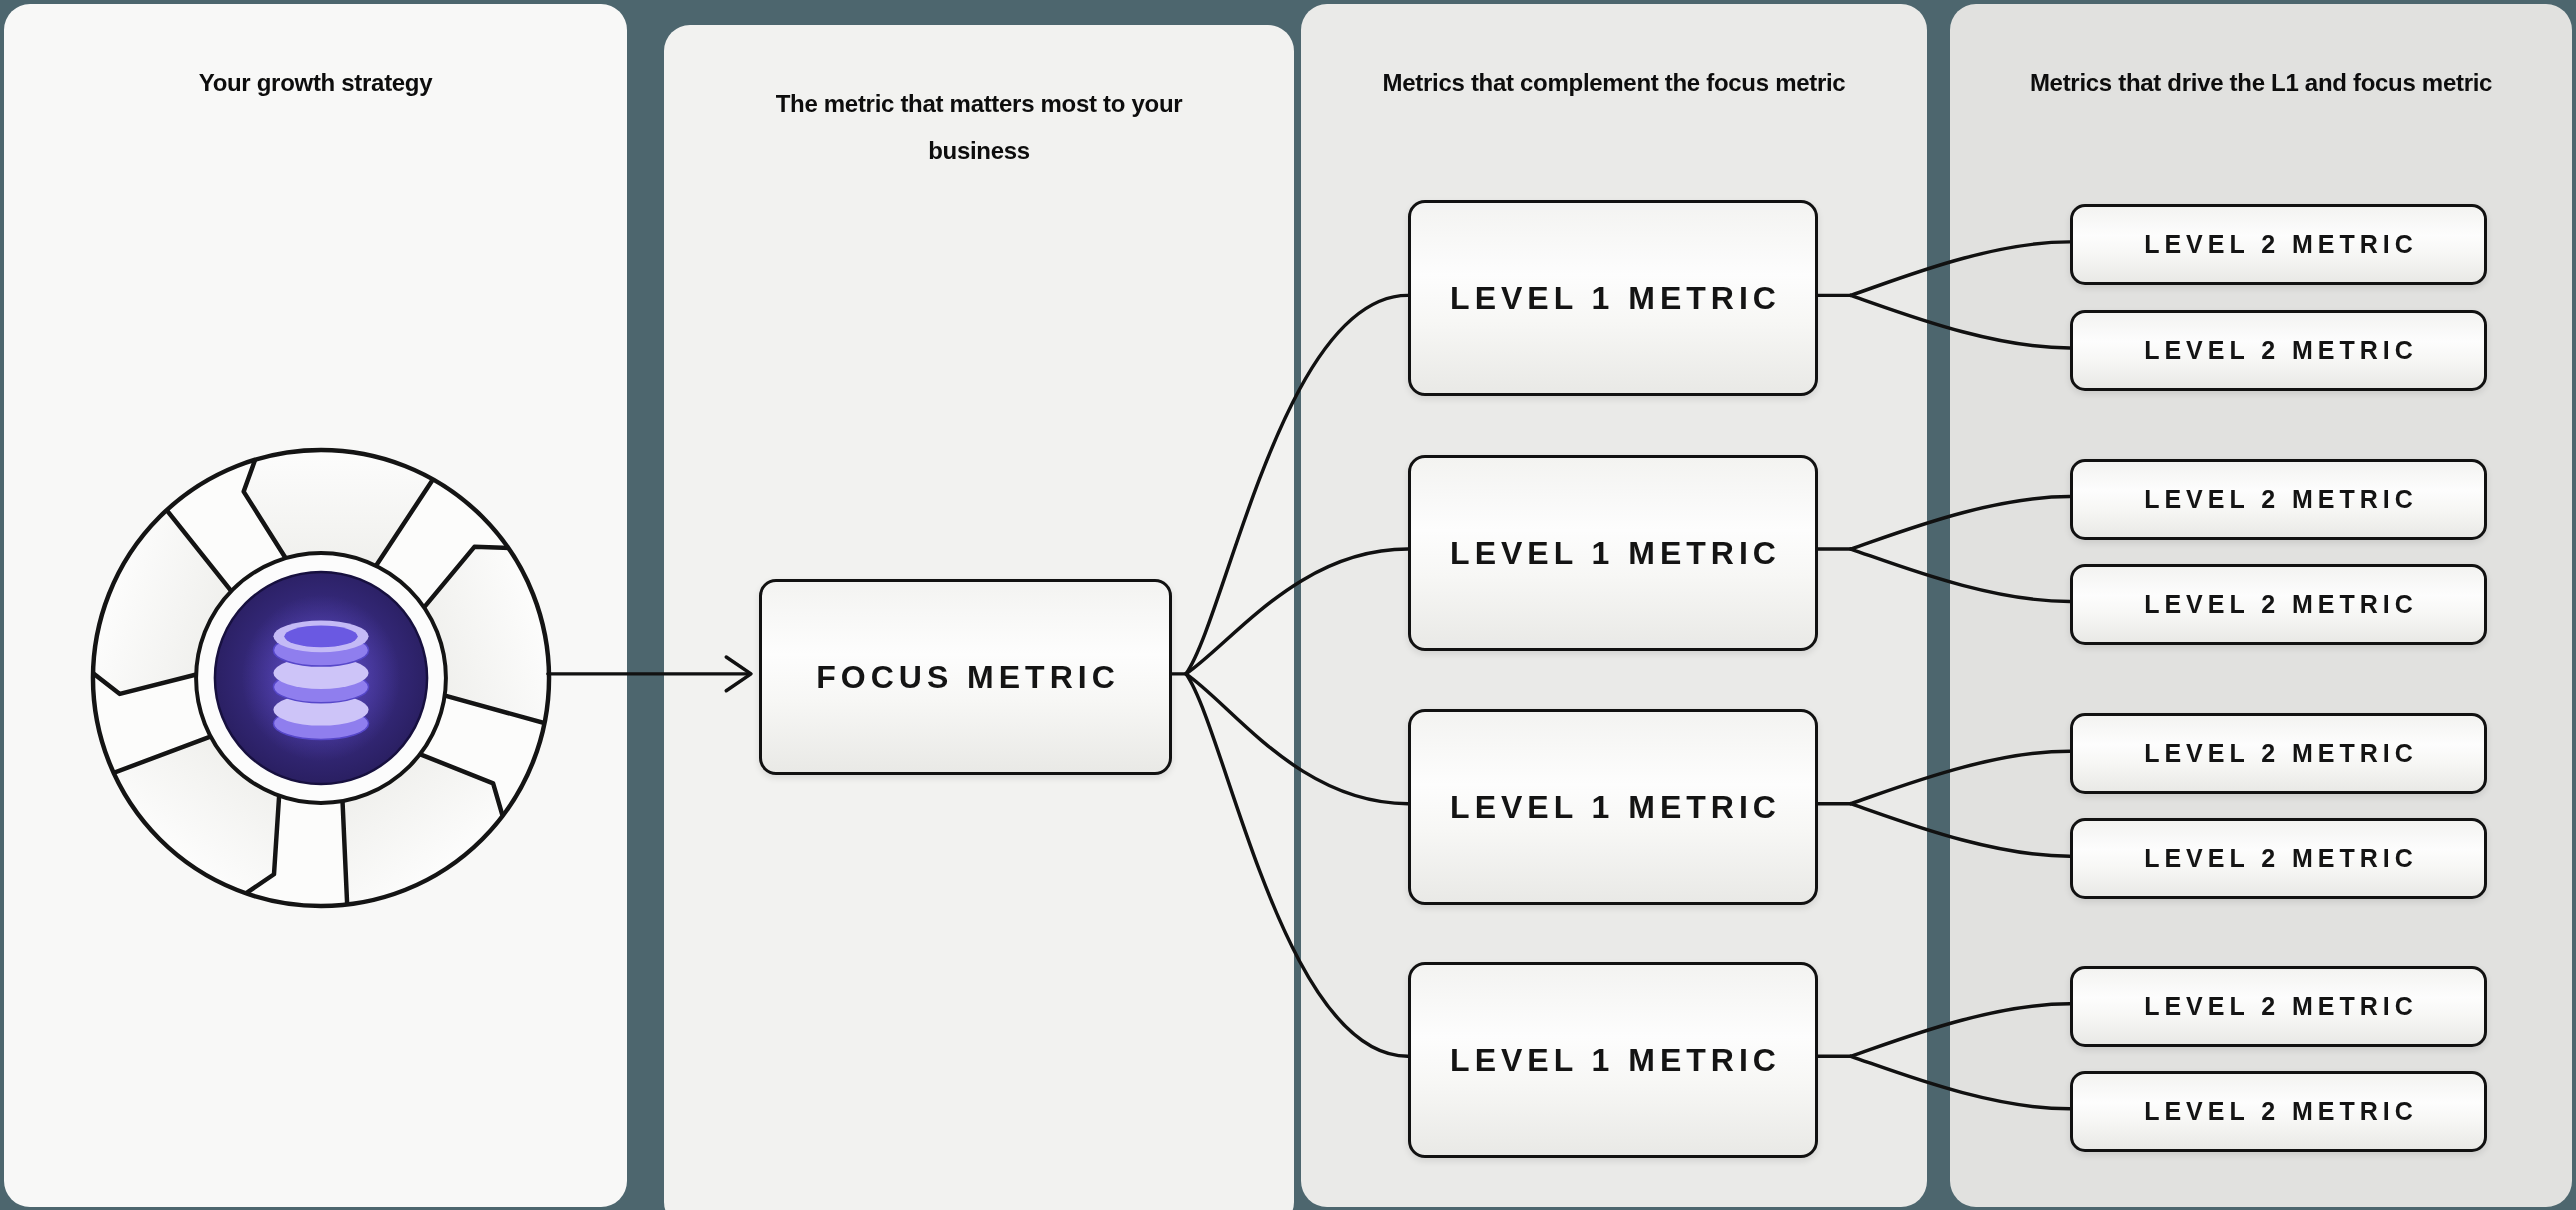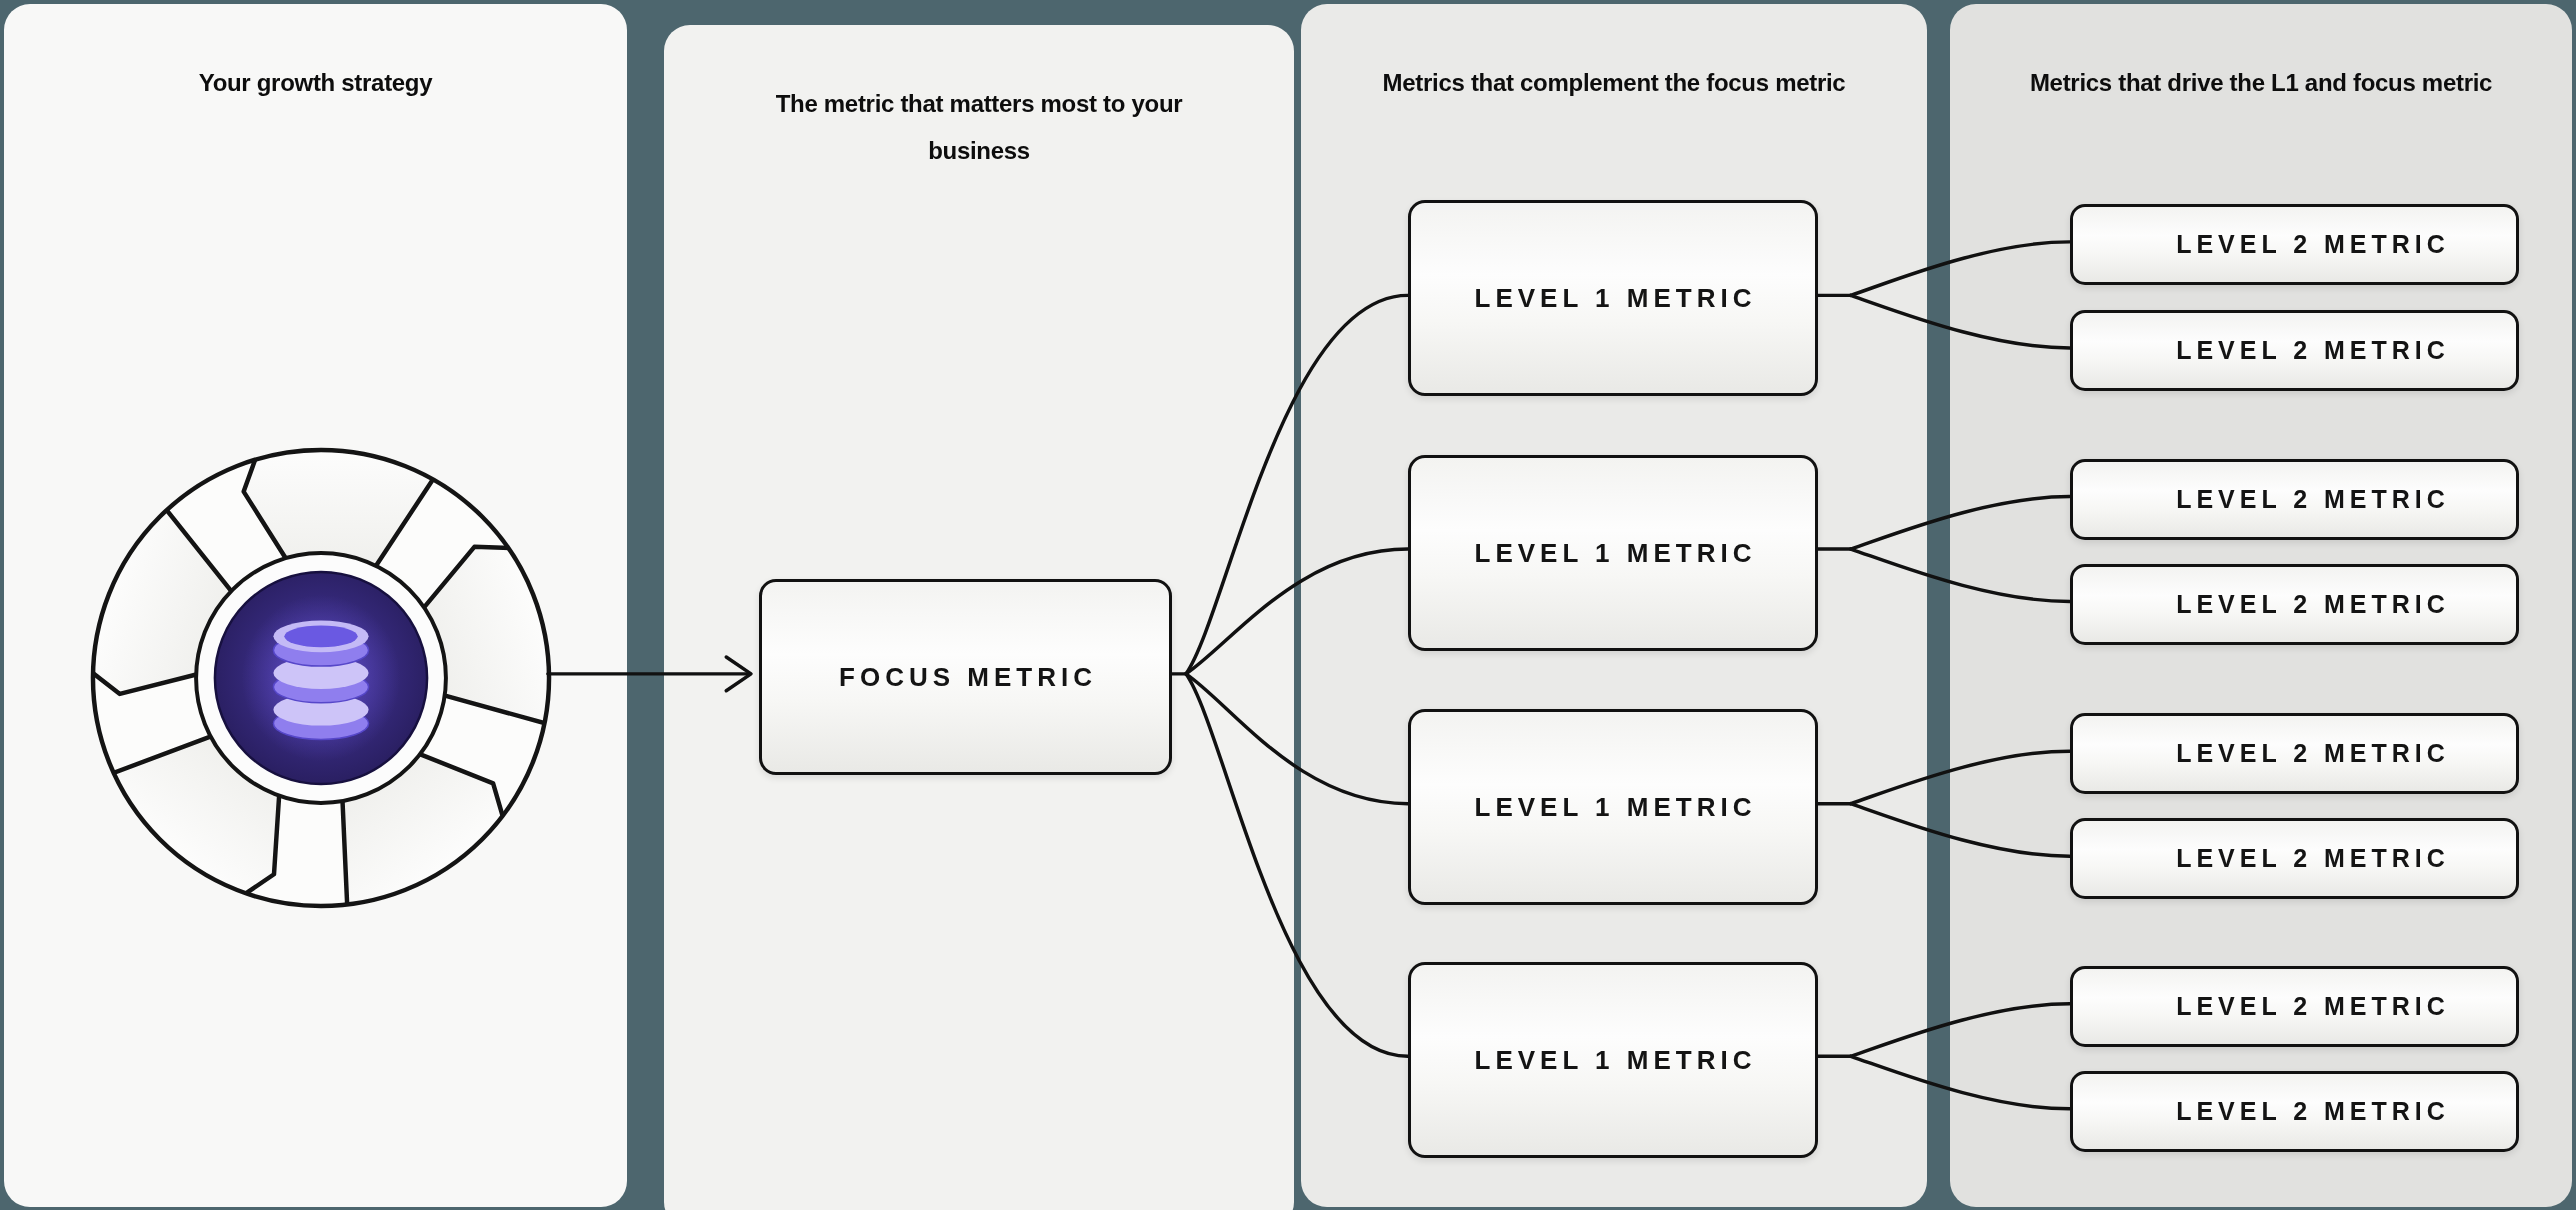--- a/index.html
+++ b/index.html
@@ -22,27 +22,27 @@
     width:487px;text-align:center;font-weight:bold;font-size:24px;line-height:47px;
     letter-spacing:-0.3px;color:var(--text);
   }
   .connectors{position:absolute;left:0;top:0;pointer-events:none;}
   .ln{fill:none;stroke:var(--line);stroke-width:3.5px;stroke-linecap:round;stroke-linejoin:round;}
   .box{
     position:absolute;display:flex;align-items:center;justify-content:center;
     border:3.5px solid var(--box_border);border-radius:17px;
     background:linear-gradient(180deg,#f3f3f1 0%,#fdfdfd 38%,#f7f7f5 62%,#e9e9e6 100%);
     box-shadow:0 3px 7px rgba(0,0,0,0.10);
-    font-weight:bold;font-size:26px;letter-spacing:5px;color:#141414;white-space:nowrap;
+    font-weight:bold;font-size:32px;letter-spacing:5px;color:#141414;white-space:nowrap;
   }
   .box span{transform:translateX(2.5px);} 
   .box.focus{left:759px;top:579px;width:407px;height:190px;}
   .box.l1{left:1408px;width:404px;height:190px;}
   .box.l1.i0{top:200px}.box.l1.i1{top:455px}.box.l1.i2{top:709px}.box.l1.i3{top:962px}
-  .box.l2{left:2070px;width:411px;height:75px;border-radius:15px;font-size:25px;padding-left:32px;}
+  .box.l2{left:2070px;width:411px;height:75px;border-radius:15px;font-size:25px;}
   .box.l2.i0{top:204px}.box.l2.i1{top:310px}.box.l2.i2{top:459px}.box.l2.i3{top:564px}
   .box.l2.i4{top:713px}.box.l2.i5{top:818px}.box.l2.i6{top:966px}.box.l2.i7{top:1071px}
   .flywheel{position:absolute;left:85px;top:442px;width:464px;height:464px;}
 </style>
 </head>
 <body>
 
 <div class="canvas">
 
   <div class="panel p1">

